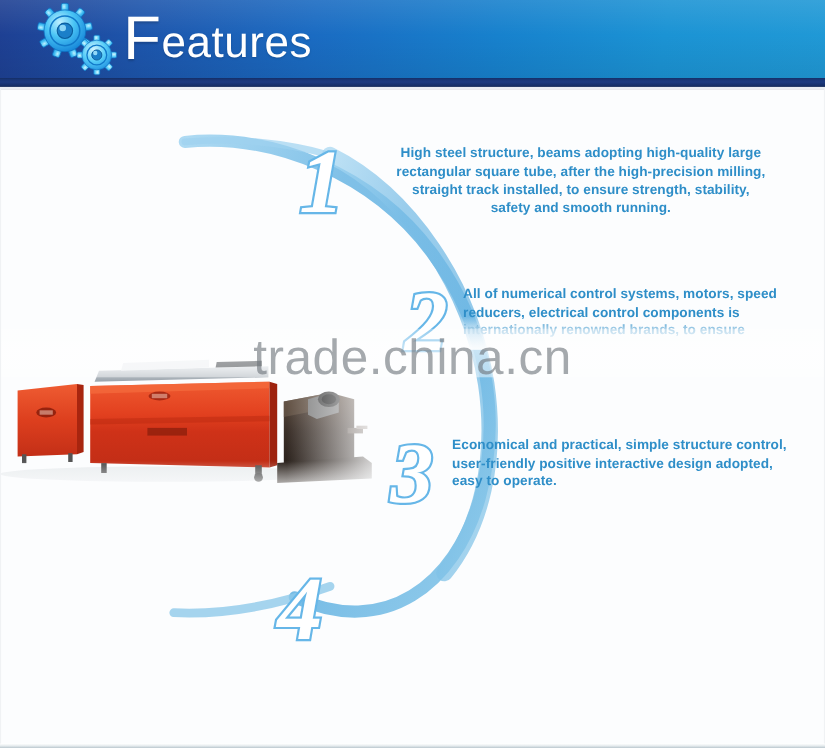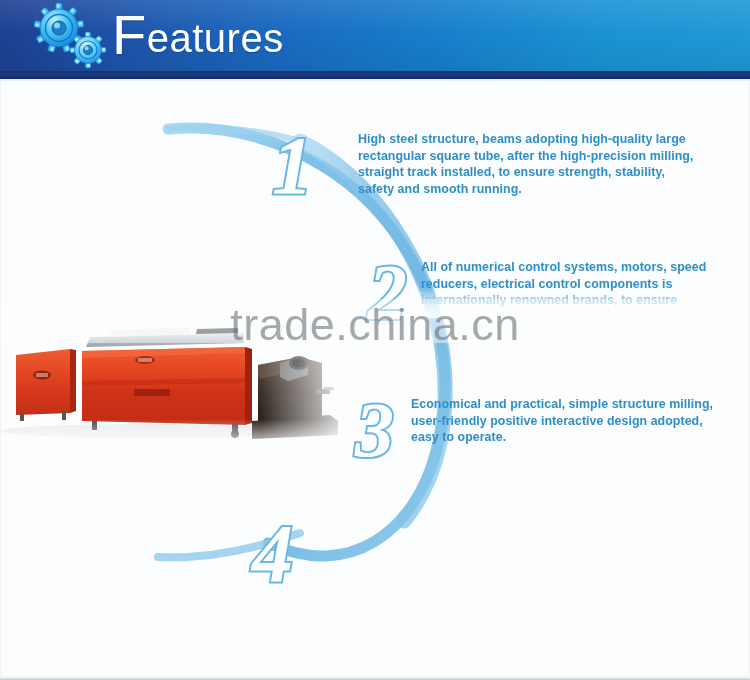--- a/index.html
+++ b/index.html
@@ -78,21 +78,21 @@
 
   
   .txt{
     position:absolute;
     color:#2e8ec8;
     font-size:12.4px;
     font-weight:700;
     line-height:16.6px;
     letter-spacing:.05px;
   }
-  .txt1{left:358px;top:50px;width:340px;}
+  .txt1{left:358px;top:50px;width:340px;text-align:center;}
   .txt2{left:421px;top:178px;width:310px;}
   .txt3{left:411px;top:315px;width:320px;}
   .txt4{left:318px;top:444px;width:360px;}
 
   
   .fade-band{
     position:absolute;left:405px;top:207px;width:345px;height:30px;
     background:linear-gradient(180deg,rgba(252,253,254,0) 0%,rgba(252,253,254,.55) 35%,rgba(252,253,254,.92) 100%);
     pointer-events:none;
   }
@@ -311,21 +311,21 @@
     <div class="photo-fade"></div>
 
     <div class="num num1">1</div>
     <div class="num num2">2</div>
     <div class="num num3">3</div>
     <div class="num num4">4</div>
 
     <div class="txt txt1">High steel structure, beams adopting high-quality large rectangular square tube, after the high-precision milling, straight track installed, to ensure strength, stability, safety and smooth running.</div>
     <div class="txt txt2">All of numerical control systems, motors, speed reducers, electrical control components is internationally renowned brands, to ensure</div>
     <div class="fade-band"></div>
-    <div class="txt txt3">Economical and practical, simple structure milling, user-friendly positive interactive design adopted, easy to operate.</div>
+    <div class="txt txt3">Economical and practical, simple structure control, user-friendly positive interactive design adopted, easy to operate.</div>
 
     <div class="wm-band"></div>
     <div class="watermark">trade.china.cn</div>
 
   </div>
 
   <div class="side-border-l"></div>
   <div class="side-border-r"></div>
   <div class="bottom-border"></div>
 

